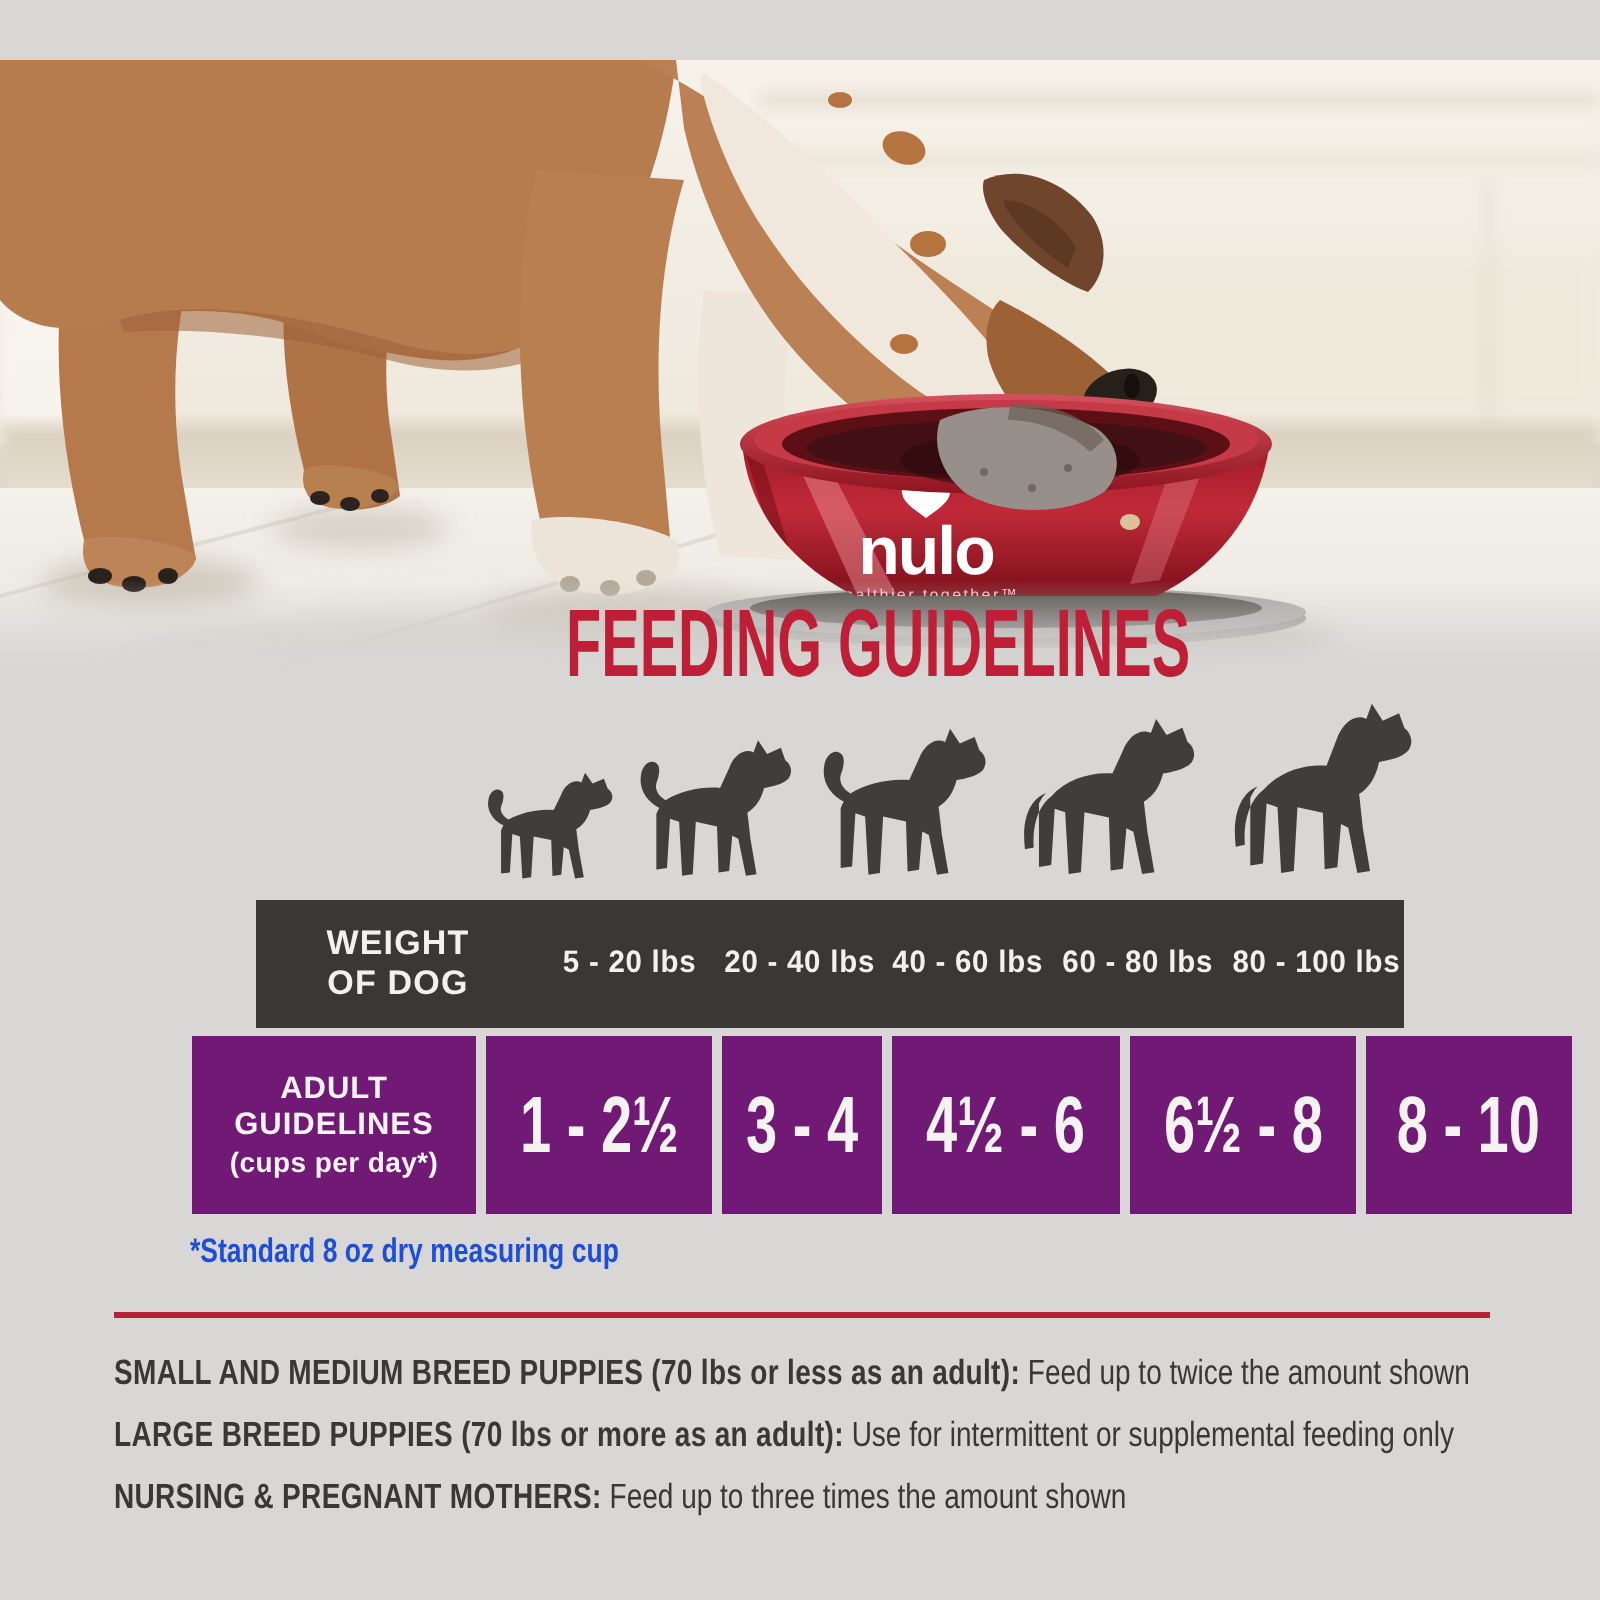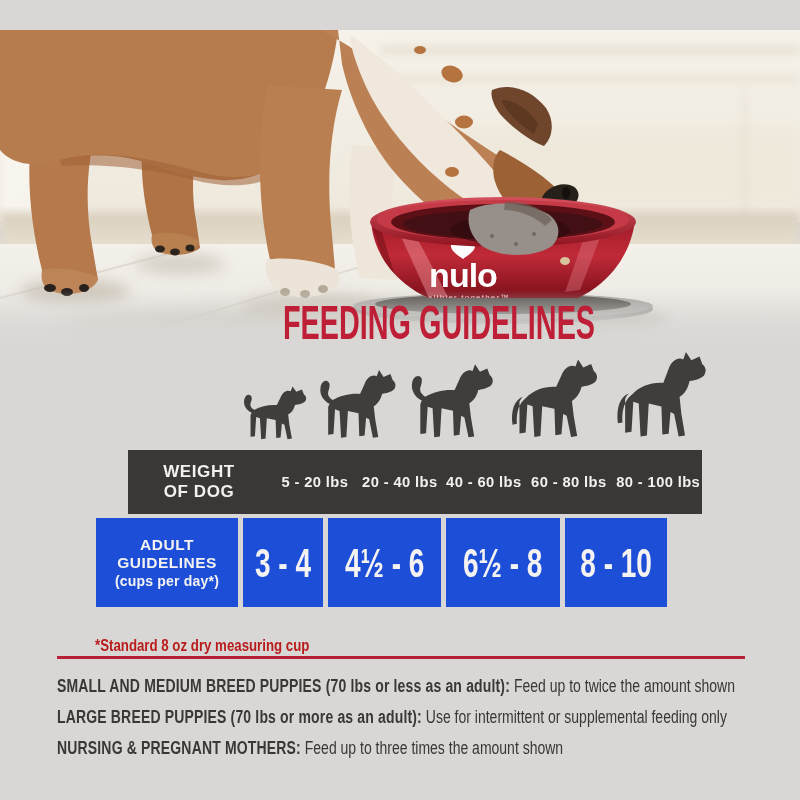--- a/index.html
+++ b/index.html
@@ -20,29 +20,29 @@
   .dogs-row svg{display:block;fill:#403d3a;}
 
   
   .feed-table{position:absolute;left:96px;top:450px;width:606px;}
   .t-head{display:grid;grid-template-columns:142px repeat(5,1fr);column-gap:5px;
     background:#3a3836;height:64px;align-items:center;margin-left:32px;}
   .t-head .cell{color:#f2f1ef;text-align:center;font-weight:bold;}
   .t-head .label{font-size:17px;line-height:1.18;letter-spacing:.6px;}
   .t-head .col{font-size:15.5px;letter-spacing:.4px;white-space:nowrap;transform:scaleX(.95);}
   .t-vals{display:grid;grid-template-columns:142px repeat(5,1fr);column-gap:5px;margin-top:4px;height:89px;}
-  .t-vals .cell{background:#1d4ed8;color:#f4f3f1;display:flex;flex-direction:column;
+  .t-vals .cell{background:#701a75;color:#f4f3f1;display:flex;flex-direction:column;
     align-items:center;justify-content:center;text-align:center;}
   .t-vals .rowlabel{font-size:15.5px;font-weight:bold;line-height:1.2;letter-spacing:.5px;}
   .t-vals .rowlabel .sub{font-size:14px;font-weight:bold;letter-spacing:.2px;}
   .t-vals .num{font-size:40px;font-weight:bold;line-height:1;display:inline-block;
     transform:scaleX(.70);transform-origin:center;white-space:nowrap;}
 
   
-  .footnote{position:absolute;left:95px;top:616px;color:#b91c1c;font-size:17px;font-weight:bold;margin-top:20px;}
+  .footnote{position:absolute;left:95px;top:616px;color:#1d4ed8;font-size:17px;font-weight:bold;}
   .footnote span{display:inline-block;transform:scaleX(.78);transform-origin:left center;white-space:nowrap;}
 
   
   .rule{position:absolute;left:57px;top:656px;width:688px;height:3px;background:#b82037;}
   .notes{position:absolute;left:57px;top:671px;width:740px;color:#3a3734;}
   .note-line{font-size:17.5px;line-height:31px;white-space:nowrap;}
   .note-line .inner{display:inline-block;transform:scaleX(.80);transform-origin:left center;}
   .note-line b{font-weight:bold;letter-spacing:.2px;}
 </style>
 </head>
@@ -238,20 +238,23 @@
       <div class="cell col">60 - 80 lbs</div>
       <div class="cell col">80 - 100 lbs</div>
     </div>
     <div class="t-vals">
       <div class="cell rowlabel">
         <div>ADULT</div>
         <div>GUIDELINES</div>
         <div class="sub">(cups per day*)</div>
       </div>
       <div class="cell">
+          <span class="num">1 - 2½</span>
+        </div>
+      <div class="cell">
           <span class="num">3 - 4</span>
         </div>
       <div class="cell">
           <span class="num">4½ - 6</span>
         </div>
       <div class="cell">
           <span class="num">6½ - 8</span>
         </div>
       <div class="cell">
           <span class="num">8 - 10</span>

